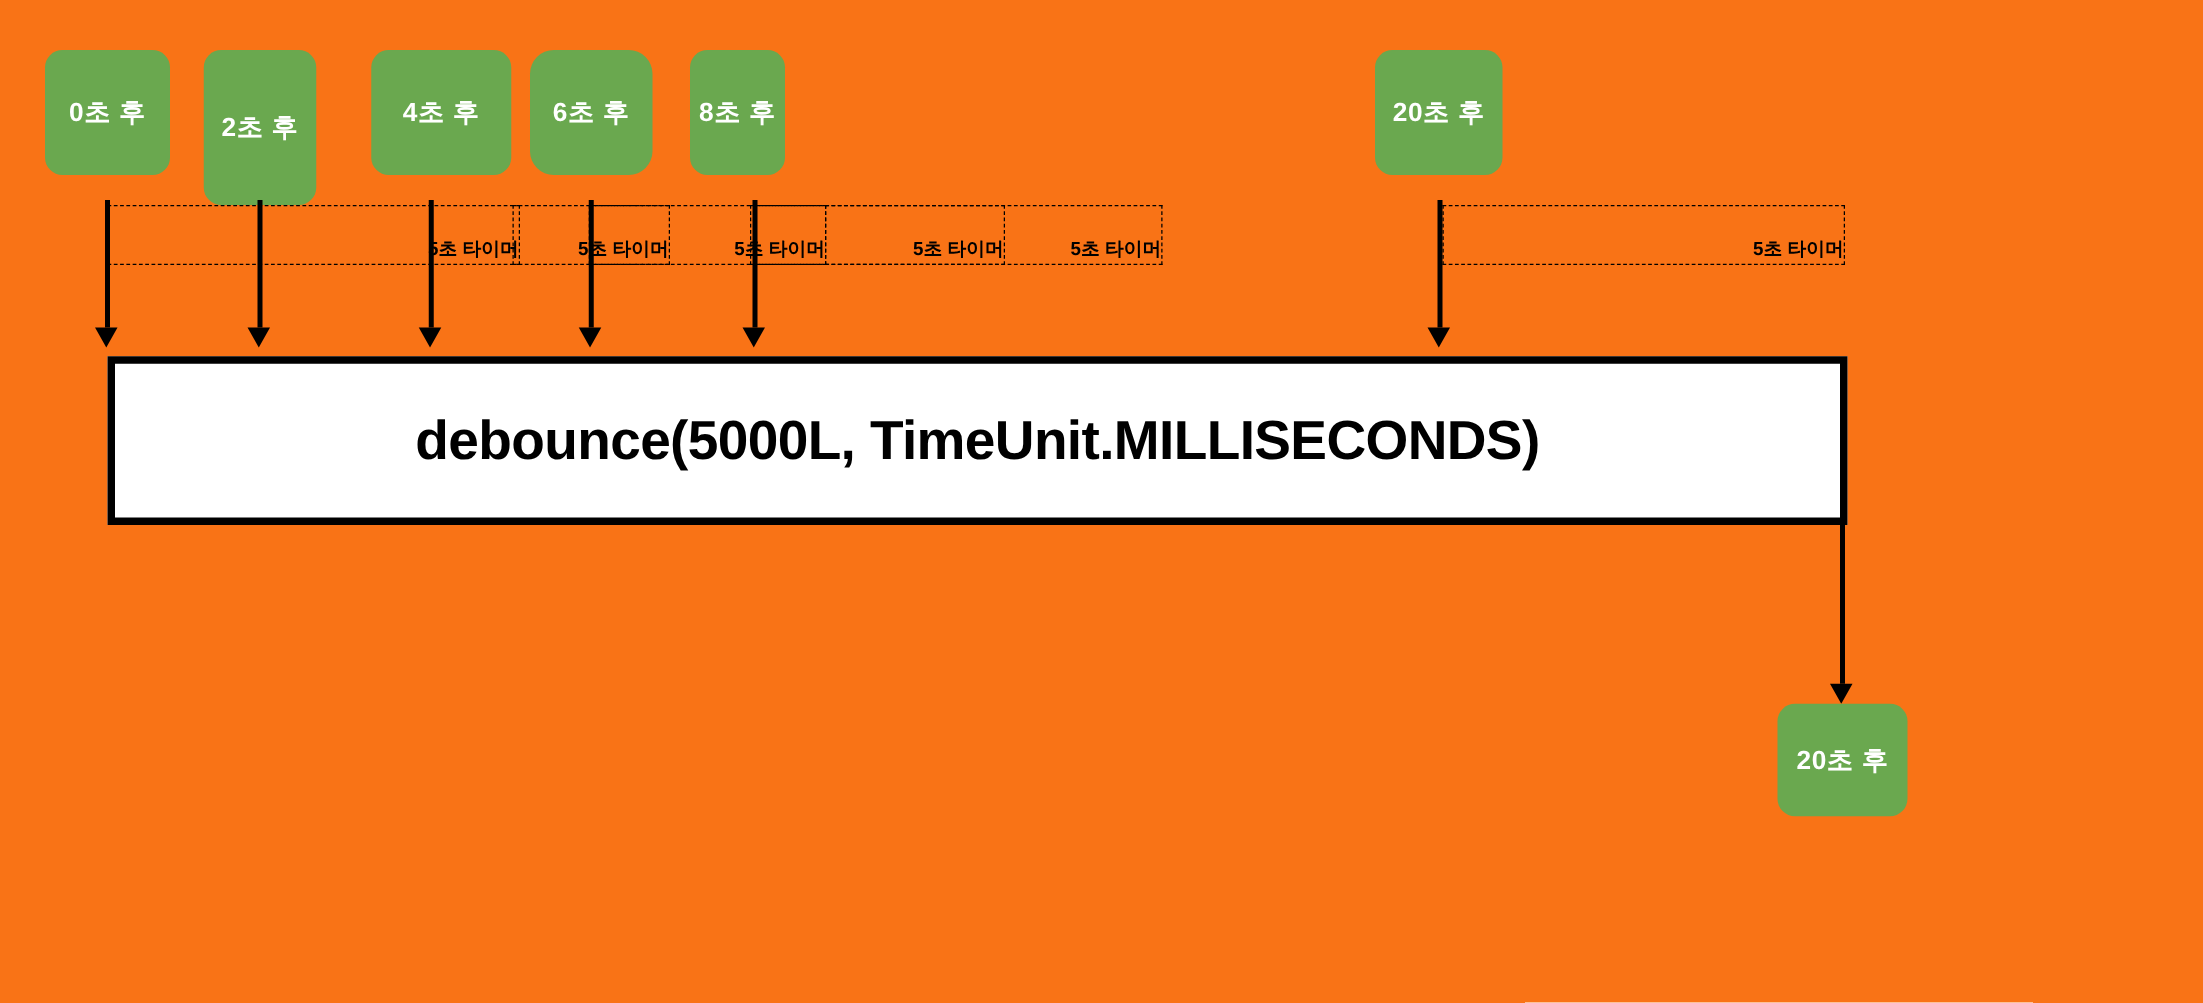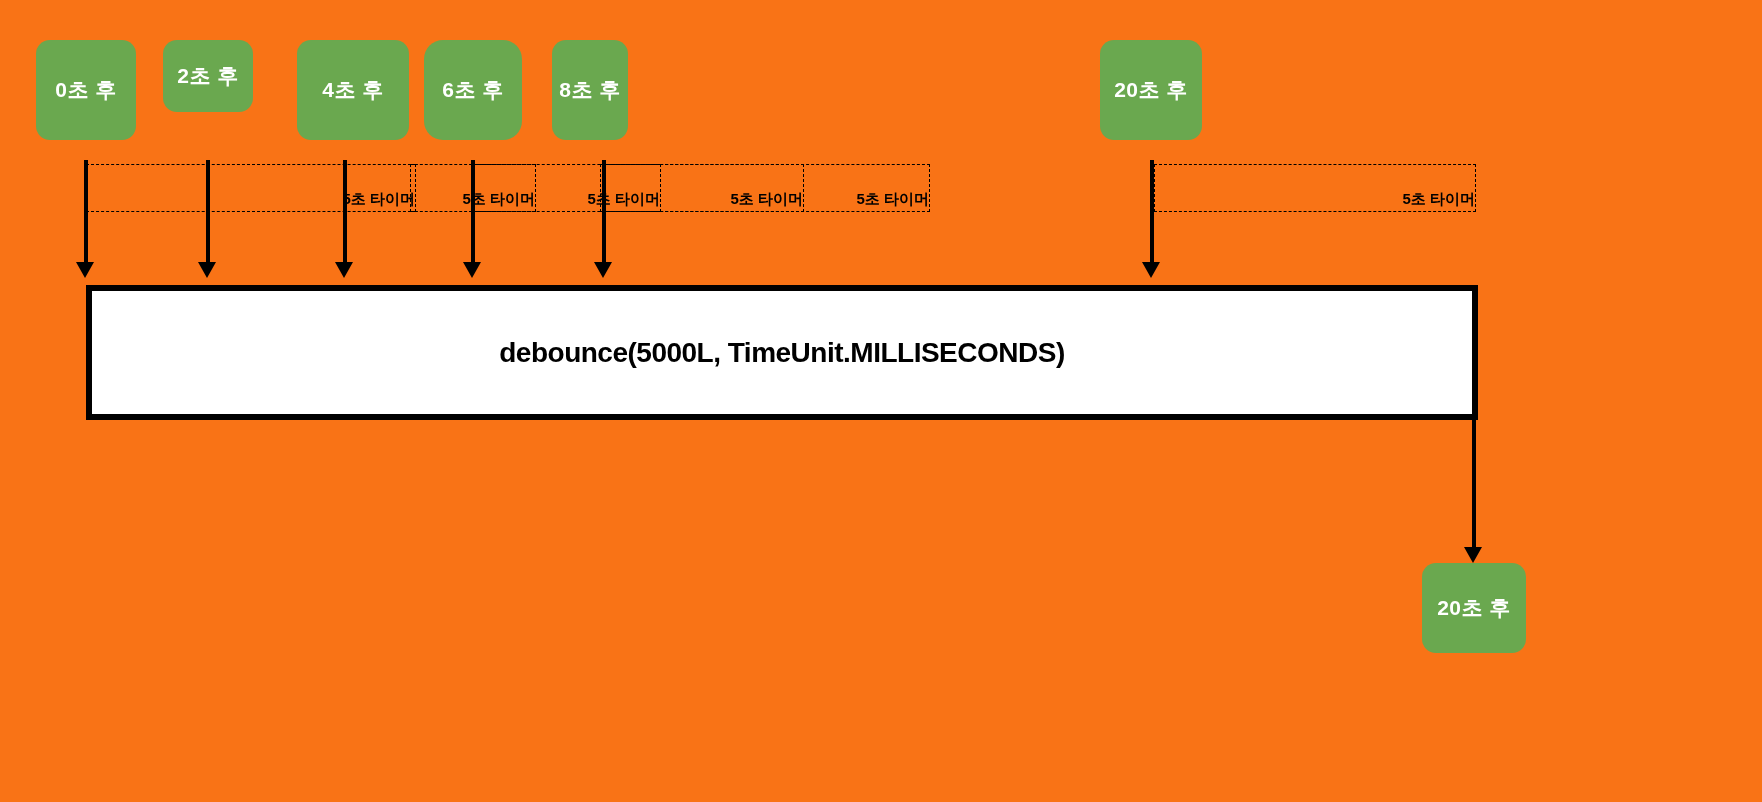--- a/index.html
+++ b/index.html
@@ -71,21 +71,21 @@
   .operator-box {
     position: absolute;
     border: 6px solid #000000;
     background: #ffffff;
     box-sizing: border-box;
     display: flex;
     align-items: center;
     justify-content: center;
   }
   .operator-label {
-    font-size: 28px;
+    font-size: 44px;
     font-weight: bold;
     color: #000000;
     letter-spacing: -0.5px;
     white-space: nowrap;
   }
 
   
   .out-line {
     position: absolute;
     width: 4px;
@@ -98,21 +98,21 @@
 <div id="stage">
 
   <div>
 
     <div class="event-box" style="left:36px;top:40px;width:100px;height:100px;">
       <span>0초 후</span>
     </div>
     <div class="drop-line" style="left:84px;top:160px;height:102px;"></div>
     <div class="arrow-head" style="left:76px;top:262px;"></div>
 
-    <div class="event-box" style="left:163px;top:40px;width:90px;height:72px;">
+    <div class="event-box" style="left:163px;top:40px;width:90px;height:124px;">
       <span>2초 후</span>
     </div>
     <div class="drop-line" style="left:206px;top:160px;height:102px;"></div>
     <div class="arrow-head" style="left:198px;top:262px;"></div>
 
     <div class="event-box" style="left:297px;top:40px;width:112px;height:100px;">
       <span>4초 후</span>
     </div>
     <div class="drop-line" style="left:343px;top:160px;height:102px;"></div>
     <div class="arrow-head" style="left:335px;top:262px;"></div>

